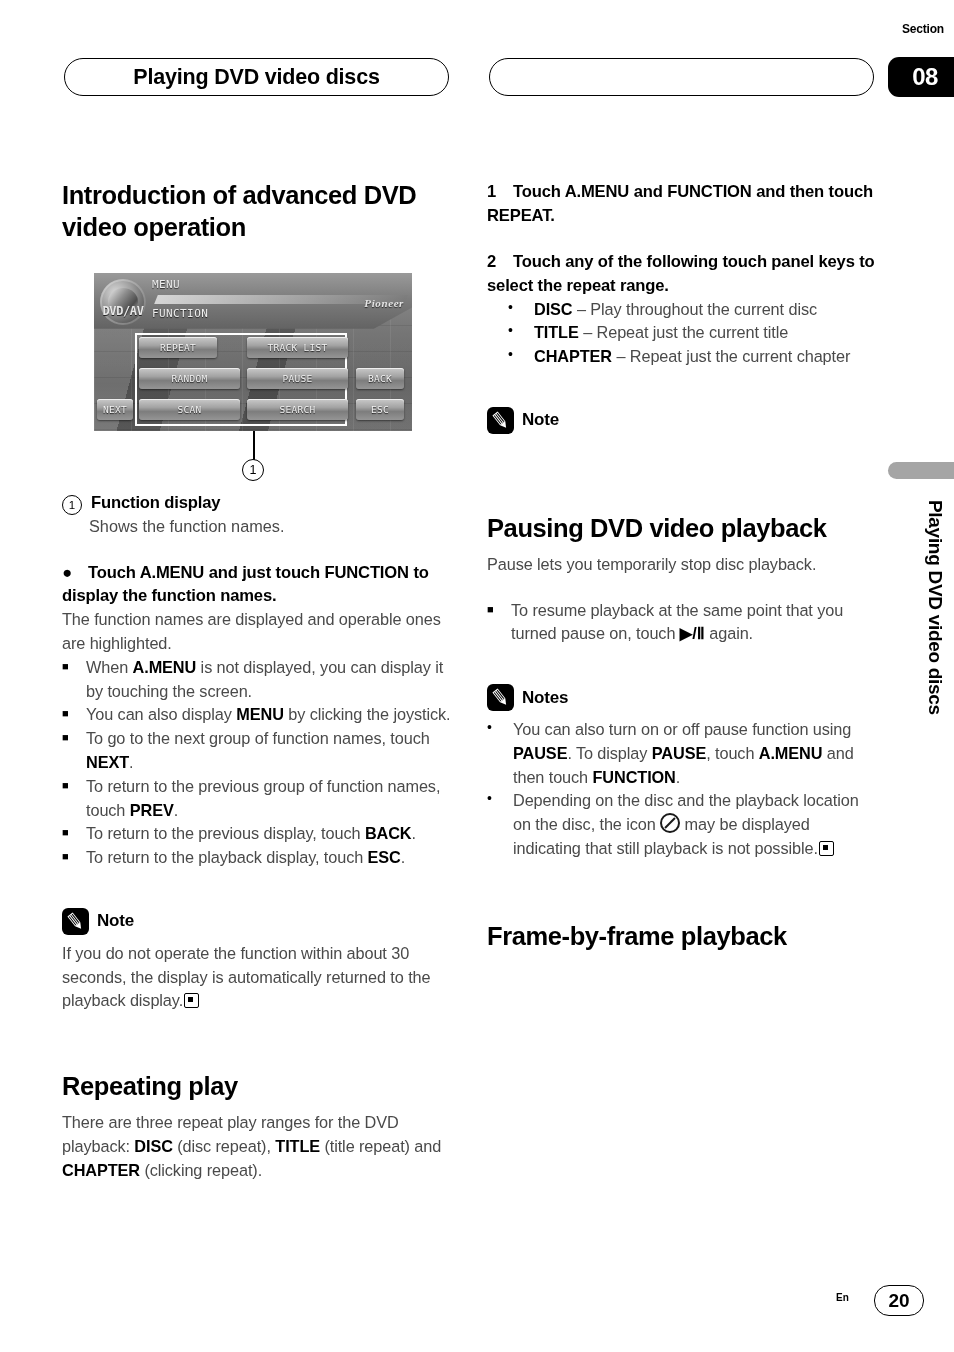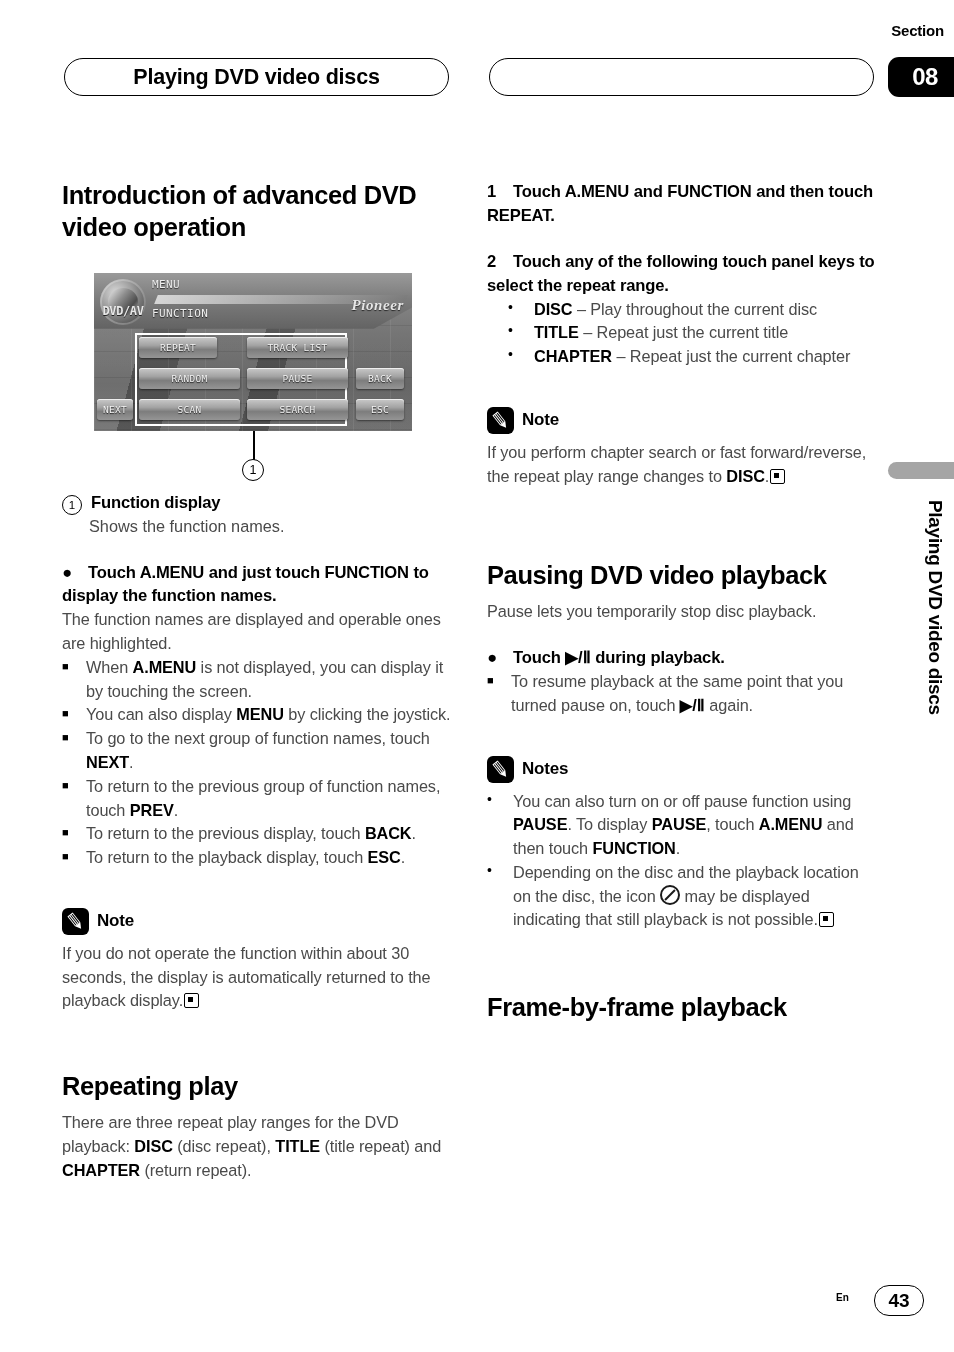--- a/index.html
+++ b/index.html
@@ -44,21 +44,21 @@
     position: absolute;
     left: 489px; top: 58px;
     width: 385px; height: 38px;
     border: 1.4px solid #000;
     border-radius: 19px;
     box-sizing: border-box;
   }
   .hdr-section-label {
     position: absolute;
     right: 10px; top: 22px;
-    font-size: 15px;
+    font-size: 12px;
     font-weight: bold;
     color: #000;
     letter-spacing: -0.2px;
   }
   .hdr-section-tab {
     position: absolute;
     left: 888px; top: 57px;
     width: 88px; height: 40px;
     background: #000;
     border-radius: 11px 0 0 11px;
@@ -285,21 +285,21 @@
     letter-spacing: 0.4px;
     text-shadow: 0 1px 1px rgba(0,0,0,.7);
   }
   .dev-menu { left: 58px; top: 5px; }
   .dev-function { left: 58px; top: 34px; }
   .dev-pioneer {
     position: absolute;
     right: 8px; top: 24px;
     font-family: "Liberation Serif", serif;
     font-style: italic;
-    font-size: 15px;
+    font-size: 11px;
     font-weight: bold;
     color: #e6e6e6;
     letter-spacing: 0.6px;
     text-shadow: 0 1px 1px rgba(0,0,0,.65);
   }
   .dev-funcbox {
     position: absolute;
     left: 41px; top: 60px;
     width: 212px; height: 93px;
     border: 2px solid #ffffff;
@@ -545,21 +545,21 @@
         </svg>
       </div>
       <div class="note-title">Note</div>
     </div>
     <p class="body"><span>If you do not operate the function within about 30 seconds, the display is automatically returned to the playback display.</span><span class="endmark"></span></p>
 
     <div class="gap-xl"></div>
 
     <h1 class="sec tight">Repeating play</h1>
 
-    <p class="body"><span>There are three repeat play ranges for the DVD playback: </span><b>DISC</b><span> (disc repeat), </span><b>TITLE</b><span> (title repeat) and </span><b>CHAPTER</b><span> (return repeat).</span></p>
+    <p class="body"><span>There are three repeat play ranges for the DVD playback: </span><b>DISC</b><span> (disc repeat), </span><b>TITLE</b><span> (title repeat) and </span><b>CHAPTER</b><span> (clicking repeat).</span></p>
 
   </div>
 
   <div class="col col-right">
 
     <p class="instr">
       <span class="num">1</span><span>Touch A.MENU and FUNCTION and then touch REPEAT.</span>
     </p>
 
     <div class="gap-md"></div>
@@ -590,32 +590,28 @@
             <rect x="10.2" y="4.6" width="6.6" height="12.4" fill="#fff"></rect>
             <polygon points="10.2,17 16.8,17 13.5,22.6" fill="#fff"></polygon>
             <line x1="11.6" y1="5.6" x2="11.6" y2="16.4" stroke="#000" stroke-width="1"></line>
             <line x1="13.5" y1="5.6" x2="13.5" y2="16.4" stroke="#000" stroke-width="1"></line>
             <line x1="15.4" y1="5.6" x2="15.4" y2="16.4" stroke="#000" stroke-width="1"></line>
           </g>
         </svg>
       </div>
       <div class="note-title">Note</div>
     </div>
-    <p class="body"><span>If you perform chapter search or fast forward/reverse, the repeat play range changes to </span><b>DISC</b><span>.</span><span class="endmark"></span></p>
 
     <div style="height:72px"></div>
 
     <h1 class="sec tight">Pausing DVD video playback</h1>
     <p class="body">Pause lets you temporarily stop disc playback.</p>
 
     <div class="gap-md"></div>
 
-    <p class="instr">
-      <span class="dot">●</span><span>Touch </span><span class="gl">▶/Ⅱ</span><span> during playback.</span>
-    </p>
 
 
     <div class="sq-row">
       <div class="sq-mark">■</div>
       <div class="sq-text"><span>To resume playback at the same point that you turned pause on, touch </span><span class="gl">▶/Ⅱ</span><span> again.</span></div>
     </div>
 
     <div class="gap-lg"></div>
 
     <div class="note-head">
@@ -646,15 +642,15 @@
     <div style="height:60px"></div>
 
     <h1 class="sec tight">Frame-by-frame playback</h1>
 
   </div>
 
   <div class="side-graytab"></div>
   <div class="side-vert-text">Playing DVD video discs</div>
 
   <div class="footer-en">En</div>
-  <div class="footer-page">43</div>
+  <div class="footer-page">20</div>
 
 </div>
 
 </body></html>

